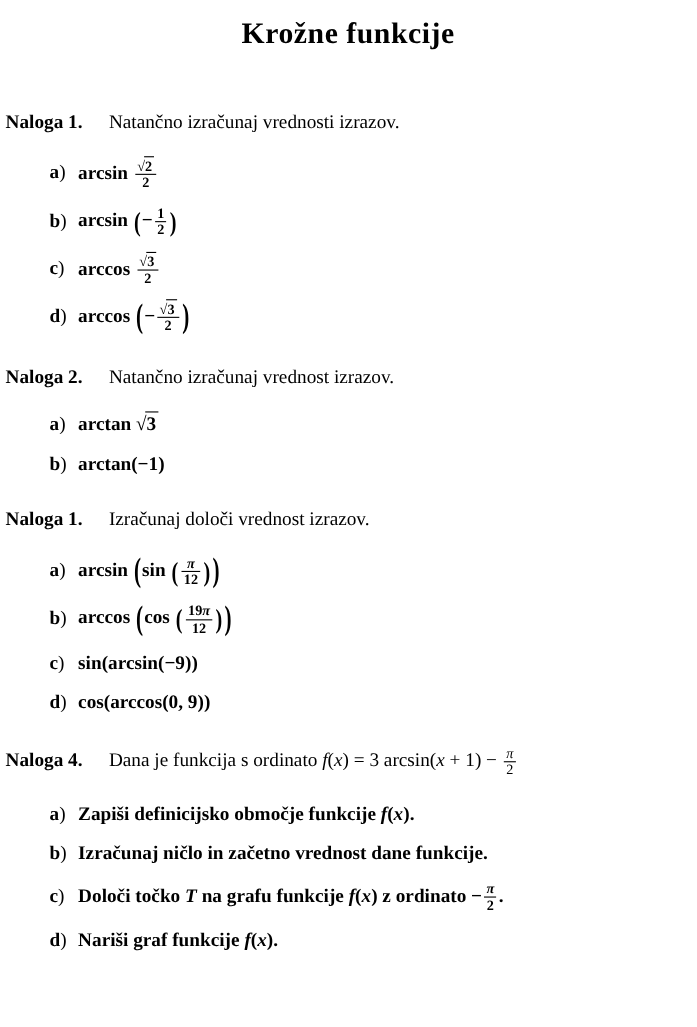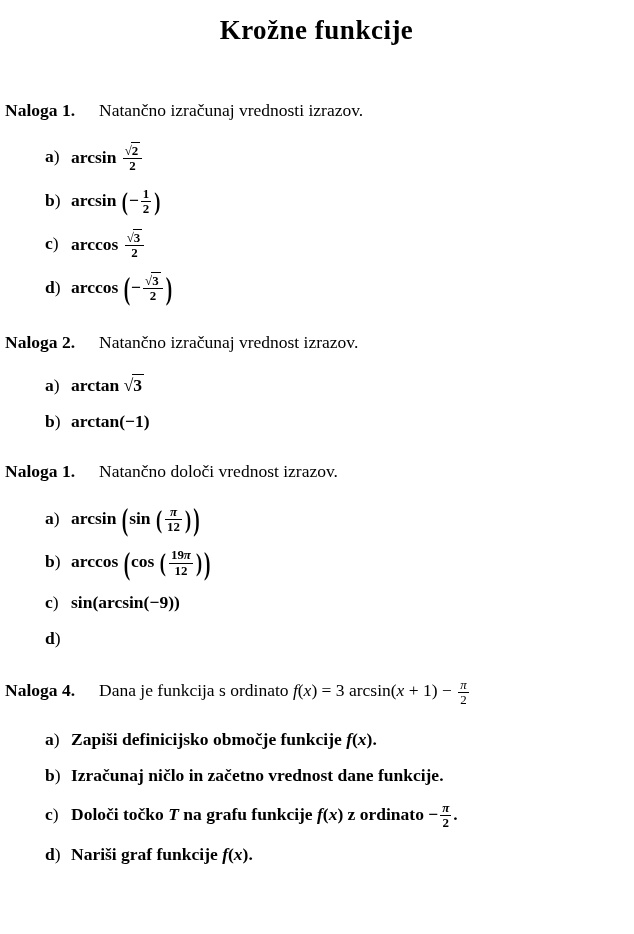--- a/index.html
+++ b/index.html
@@ -91,40 +91,41 @@
 
   <li class="item">
     <span class="ilabel"><b>b</b>)</span>
     <span class="imath"><span>arctan(−1)</span></span>
   </li>
 </ol>
   </section>
 
   <section class="problem">
     <p class="stmt">
-      <b class="plabel">Naloga 1.</b><span class="ptext"><span>Natančno določi vrednost izrazov.</span></span>
+      <b class="plabel">Naloga 1.</b><span class="ptext"><span>Izračunaj določi vrednost izrazov.</span></span>
     </p>
     <ol class="items">
   <li class="item">
     <span class="ilabel"><b>a</b>)</span>
     <span class="imath"><span>arcsin </span><span class="bp s2">(</span><span>sin </span><span class="bp s1">(</span><span class="frac"><span class="fr-n"><span class="mi">π</span></span><span class="fr-d"><span>12</span></span></span><span class="bp s1">)</span><span class="bp s2">)</span></span>
   </li>
 
   <li class="item">
     <span class="ilabel"><b>b</b>)</span>
     <span class="imath"><span>arccos </span><span class="bp s2">(</span><span>cos </span><span class="bp s1">(</span><span class="frac"><span class="fr-n"><span>19</span><span class="mi">π</span></span><span class="fr-d"><span>12</span></span></span><span class="bp s1">)</span><span class="bp s2">)</span></span>
   </li>
 
   <li class="item">
     <span class="ilabel"><b>c</b>)</span>
     <span class="imath"><span>sin(arcsin(−9))</span></span>
   </li>
 
   <li class="item">
     <span class="ilabel"><b>d</b>)</span>
+    <span class="imath"><span>cos(arccos(0, 9))</span></span>
   </li>
 </ol>
   </section>
 
   <section class="problem">
     <p class="stmt">
       <b class="plabel">Naloga 4.</b><span class="ptext"><span>Dana je funkcija s ordinato </span><span class="mi">f</span><span>(</span><span class="mi">x</span><span>) = 3 arcsin(</span><span class="mi">x</span><span> + 1) − </span><span class="frac"><span class="fr-n"><span class="mi">π</span></span><span class="fr-d"><span>2</span></span></span></span>
     </p>
     <ol class="items">
   <li class="item">

